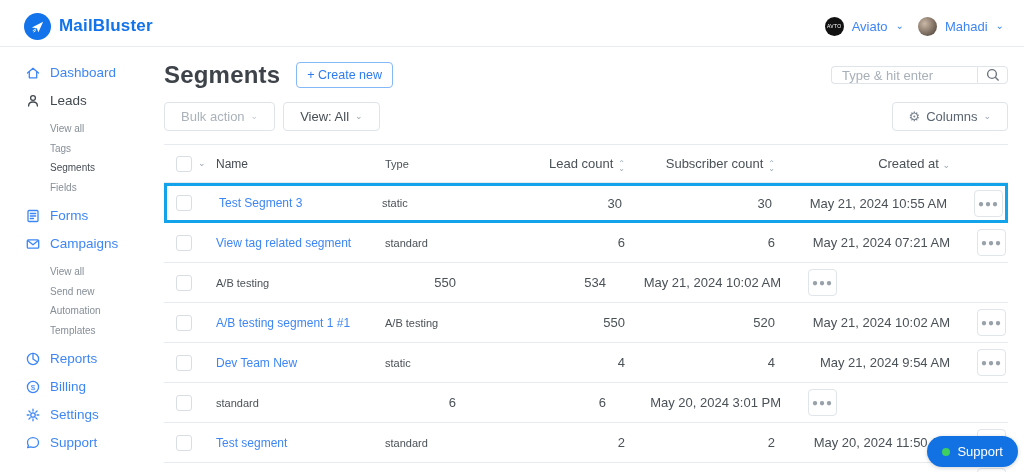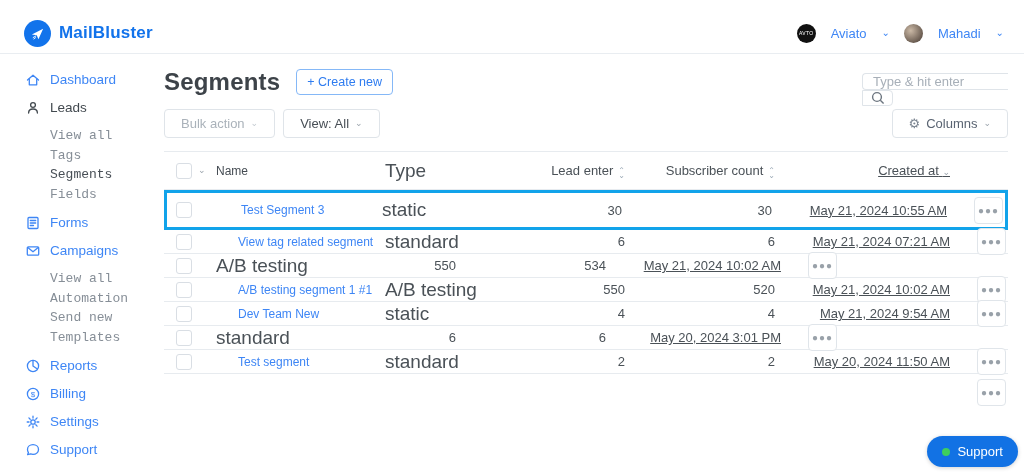--- a/index.html
+++ b/index.html
@@ -1,79 +1,79 @@
 <!DOCTYPE html>
 <html><head>
 <meta charset="utf-8">
 <style>
   * { margin:0; padding:0; box-sizing:border-box; }
   html,body { width:1024px; height:472px; overflow:hidden; background:#fff;
     font-family:"Liberation Sans", sans-serif; color:#464d54; }
 
   
   .topbar { height:47px; display:flex; align-items:center; justify-content:space-between;
-    padding:6px 20px 0 24px; border-bottom:1px solid #e9edf1; background:#fff;margin-top:7px; }
+    padding:6px 20px 0 24px; border-bottom:1px solid #e9edf1; background:#fff; }
   .logo { display:flex; align-items:center; gap:8px; }
   .logo-circle { width:27px; height:27px; border-radius:50%; background:#1273eb;
     display:flex; align-items:center; justify-content:center; }
   .logo-word { font-size:17px; font-weight:bold; color:#1273eb; letter-spacing:.2px; }
   .account-menus { display:flex; align-items:center; gap:14px; }
-  .acct { display:flex; align-items:center; gap:15px; cursor:pointer;text-align:right; }
+  .acct { display:flex; align-items:center; gap:8px; cursor:pointer;text-align:right; }
   .acct-name { color:#3e86f5; font-size:13px; }
   .avatar { width:19px; height:19px; border-radius:50%; display:flex; align-items:center; justify-content:center; }
   .avatar.black { background:#111; color:#fff; font-size:5px; letter-spacing:.3px; }
   .avatar.photo { background:radial-gradient(circle at 35% 35%, #cbb9a6, #6b5d52 70%, #3a332d); }
   .chev { color:#3e86f5; font-size:10px; line-height:1; }
 
   
   .layout { display:flex; height:425px; }
   .sidebar { width:164px; flex:0 0 164px; padding:16px 0 0 25px; }
   .nav-item { display:flex; align-items:center; gap:9px; color:#3e86f5; font-size:13.5px;
     margin-bottom:9px; cursor:pointer; line-height:19px; }
   .nav-item.dark { color:#42494f; }
   .nav-icon { width:16px; height:16px; flex:0 0 16px; display:flex; align-items:center; justify-content:center; }
   .nav-sub { margin:0 0 9px 25px; }
-  .nav-sub .sub-item { font-size:13px; color:#868e97; line-height:19.5px; cursor:pointer;font-family:Liberation Mono, monospace; }
+  .nav-sub .sub-item { font-size:10px; color:#868e97; line-height:19.5px; cursor:pointer; }
   .nav-sub .sub-item.active { color:#474e55; }
 
   
   .main { flex:1; padding:14px 16px 0 0; }
   .title-row { display:flex; align-items:center; }
   .page-title { font-size:24px; font-weight:600; color:#3d4349; letter-spacing:.2px; }
   .btn { border:1px solid #dfe4e9; background:#fff; border-radius:4px; font-size:13px;
     color:#5a6472; padding:6px 16px; display:inline-flex; align-items:center; gap:6px; cursor:pointer;
     font-family:"Liberation Sans", sans-serif; }
   .btn-create { margin-left:16px; border-color:#85b8f7; color:#2e7cf0; font-size:12.5px; padding:5px 10px; }
-  .search-group { margin-left:auto; display:flex; height:18px;flex-direction:column; }
+  .search-group { margin-left:auto; display:flex; height:18px; }
   .search-input { width:146px; border:1px solid #dfe4e9; border-right:none; border-radius:4px 0 0 4px;
     font-size:13px; padding:0 10px; color:#464d54; outline:none; font-family:"Liberation Sans", sans-serif; }
   .search-input::placeholder { color:#a7afb8; }
   .search-btn { width:31px; border:1px solid #dfe4e9; border-radius:0 4px 4px 0; background:#fff;
     display:flex; align-items:center; justify-content:center; cursor:pointer; }
   .toolbar-row { display:flex; align-items:center; margin-top:13px; }
   .btn-bulk { color:#aab2ba; }
   .btn-view { margin-left:8px; color:#474e55; }
   .btn-columns { margin-left:auto; }
   .chev-dn { font-size:9px; color:#9aa3ac; line-height:1; }
   .gear-glyph { font-size:13px; color:#7b8591; line-height:1; }
 
   
   .table { margin-top:13px; }
-  .trow { display:flex; align-items:center; height:24px; border-bottom:1px solid #e7ebef; }
+  .trow { display:flex; align-items:center; height:40px; border-bottom:1px solid #e7ebef; }
   .thead { border-top:1px solid #e7ebef; font-size:13px; color:#454c53; height:39px; }
   .col-check { width:52px; display:flex; align-items:center; gap:6px; padding-left:12px; }
   .col-name { flex:1; padding-left:0; font-size:12px; }
-  .col-type { width:150px; font-size:19px; color:#4a5157; }
+  .col-type { width:150px; font-size:11px; color:#4a5157; }
   .col-lead { width:90px; text-align:right; font-size:13px; color:#4a5157; }
   .col-sub  { width:150px; text-align:right; font-size:13px; color:#4a5157; }
-  .col-created { width:175px; text-align:right; font-size:13px; color:#4a5157; white-space:nowrap;text-decoration:underline; }
+  .col-created { width:175px; text-align:right; font-size:13px; color:#4a5157; white-space:nowrap; }
   .col-actions { width:58px; display:flex; justify-content:flex-end; padding-right:2px; }
   .checkbox { width:16px; height:16px; border:1px solid #d9dee4; border-radius:3px; background:#fff; cursor:pointer; }
   .sort-pair { display:inline-flex; flex-direction:column; margin-left:5px; color:#9aa8b5; font-size:8px; line-height:4.5px; vertical-align:2px; }
-  .name-link { color:#3e86f5; cursor:pointer;margin-left:22px; }
+  .name-link { color:#3e86f5; cursor:pointer; }
   .dots-btn { width:29px; height:27px; border:1px solid #e0e5ea; border-radius:4px; background:#fff;
     color:#99a1a9; font-size:10px; letter-spacing:1px; cursor:pointer; display:flex; align-items:center; justify-content:center; }
   .trow.highlighted { border:3px solid #12a3ea; height:40px; }
   .trow.highlighted .col-check { padding-left:9px; }
   .trow.partial { border-bottom:none; height:14px; align-items:flex-start; }
   .trow.partial .dots-btn { margin-top:5px; }
 
   
   .support-pill { position:fixed; right:6px; bottom:5px; background:#1272e4; color:#fff;
     border:none; border-radius:17px; height:31px; padding:0 15px; font-size:13px;
@@ -149,22 +149,22 @@
         <span class="nav-icon">
           <svg width="16" height="16" viewBox="0 0 16 16" stroke="#3e86f5" fill="none" stroke-width="1.3" stroke-linecap="round" stroke-linejoin="round">
             <rect x="2.3" y="3.8" width="11.4" height="8.4" rx="1"></rect>
             <path d="M2.8 4.6 8 8.8 13.2 4.6"></path>
           </svg>
         </span>
         <span>Campaigns</span>
       </div>
       <div class="nav-sub">
         <div class="sub-item">View all</div>
+        <div class="sub-item">Send new</div>
         <div class="sub-item">Automation</div>
-        <div class="sub-item">Send new</div>
         <div class="sub-item">Templates</div>
       </div>
       <div class="nav-item">
         <span class="nav-icon">
           <svg width="16" height="16" viewBox="0 0 16 16" stroke="#3e86f5" fill="none" stroke-width="1.3" stroke-linecap="round" stroke-linejoin="round">
             <circle cx="8" cy="8" r="5.6"></circle>
             <path d="M8 8 V2.4 M8 8 L12.4 11"></path>
           </svg>
         </span>
         <span>Reports</span>
@@ -237,21 +237,21 @@
           <span class="checkbox"></span>
           <span class="chev-dn">⌄</span>
         </div>
         <div class="col-name">
           <span>Name</span>
         </div>
         <div class="col-type">
           <span>Type</span>
         </div>
         <div class="col-lead">
-          <span>Lead enter</span><span class="sort-pair">
+          <span>Lead count</span><span class="sort-pair">
               <span>⌃</span>
               <span>⌄</span>
             </span>
         </div>
         <div class="col-sub">
           <span>Subscriber count</span><span class="sort-pair">
               <span>⌃</span>
               <span>⌄</span>
             </span>
         </div>

